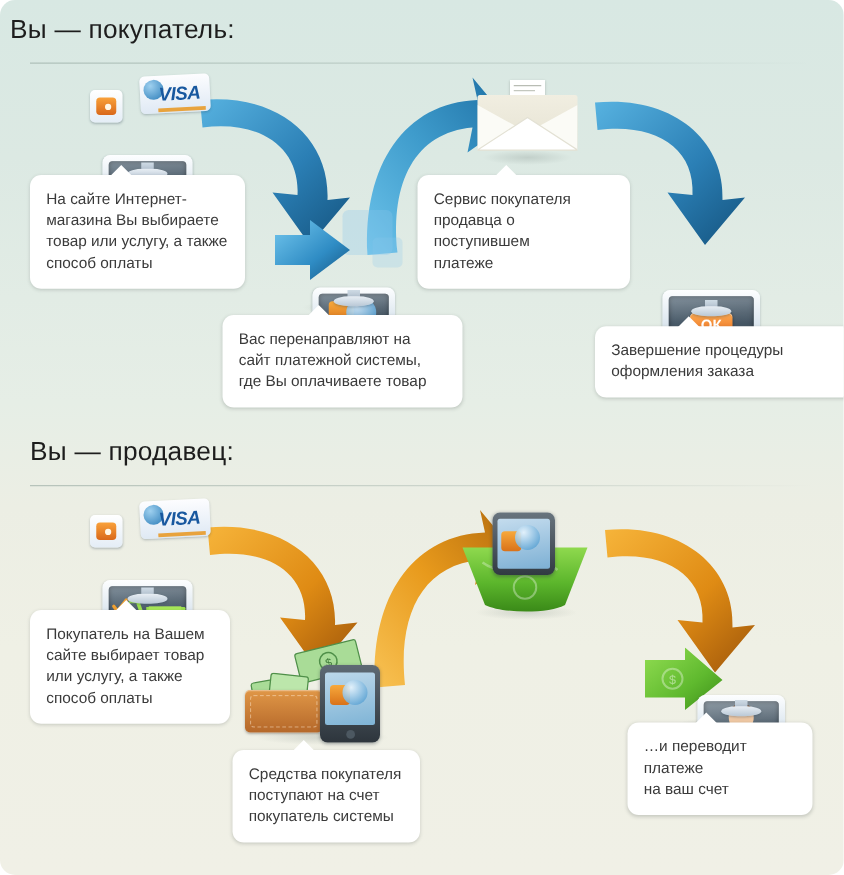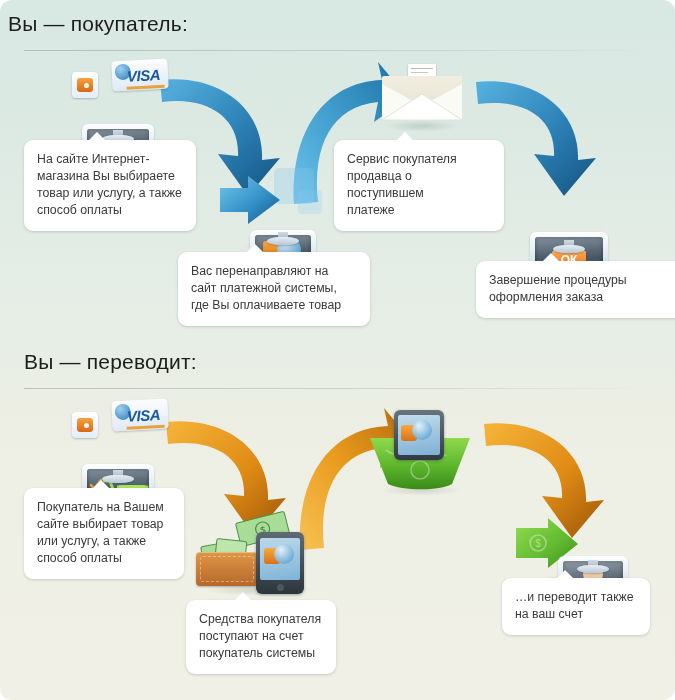--- a/index.html
+++ b/index.html
@@ -288,21 +288,21 @@
       <div class="mon-base" style="left:23px;top:61px;width:32px;height:8px;"></div>
     </div>
   </div>
 
   <div class="bubble" style="left:476px;top:261px;width:212px;">
     <span class="tip" style="left:66px;"></span>
     <p>Завершение процедуры
 оформления заказа</p>
   </div>
 
-  <div class="section-title" style="left:24px;top:350px;">Вы — переводит:</div>
+  <div class="section-title" style="left:24px;top:350px;">Вы — продавец:</div>
   <div class="rule" style="left:24px;top:388px;width:627px;"></div>
 
   <svg class="arrow" style="left:160px;top:412px;" width="140" height="130" viewBox="0 0 140 130">
     <defs>
       <linearGradient id="og1" x1="0" y1="0" x2="1" y2="1">
         <stop offset="0%" stop-color="#f6b43a"></stop>
         <stop offset="55%" stop-color="#df8b14"></stop>
         <stop offset="100%" stop-color="#9d550a"></stop>
       </linearGradient>
     </defs>
@@ -482,17 +482,17 @@
           <div class="mon-led"></div>
         </div>
       </div>
       <div class="mon-neck" style="left:30px;top:52px;width:10px;height:7px;"></div>
       <div class="mon-base" style="left:19px;top:57px;width:32px;height:8px;"></div>
     </div>
   </div>
 
   <div class="bubble" style="left:502px;top:578px;width:148px;">
     <span class="tip" style="left:54px;"></span>
-    <p>…и переводит также
+    <p>…и переводит платеже
 на ваш счет</p>
   </div>
 
 </div>
 
 </body></html>

